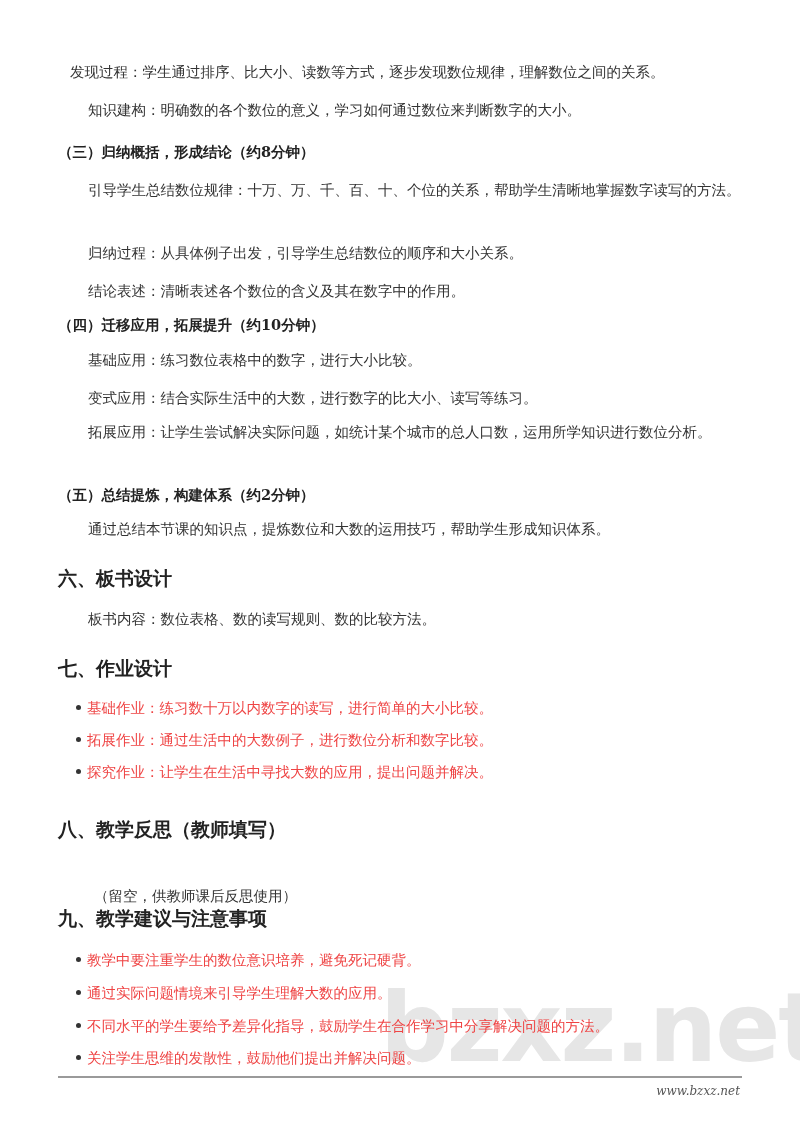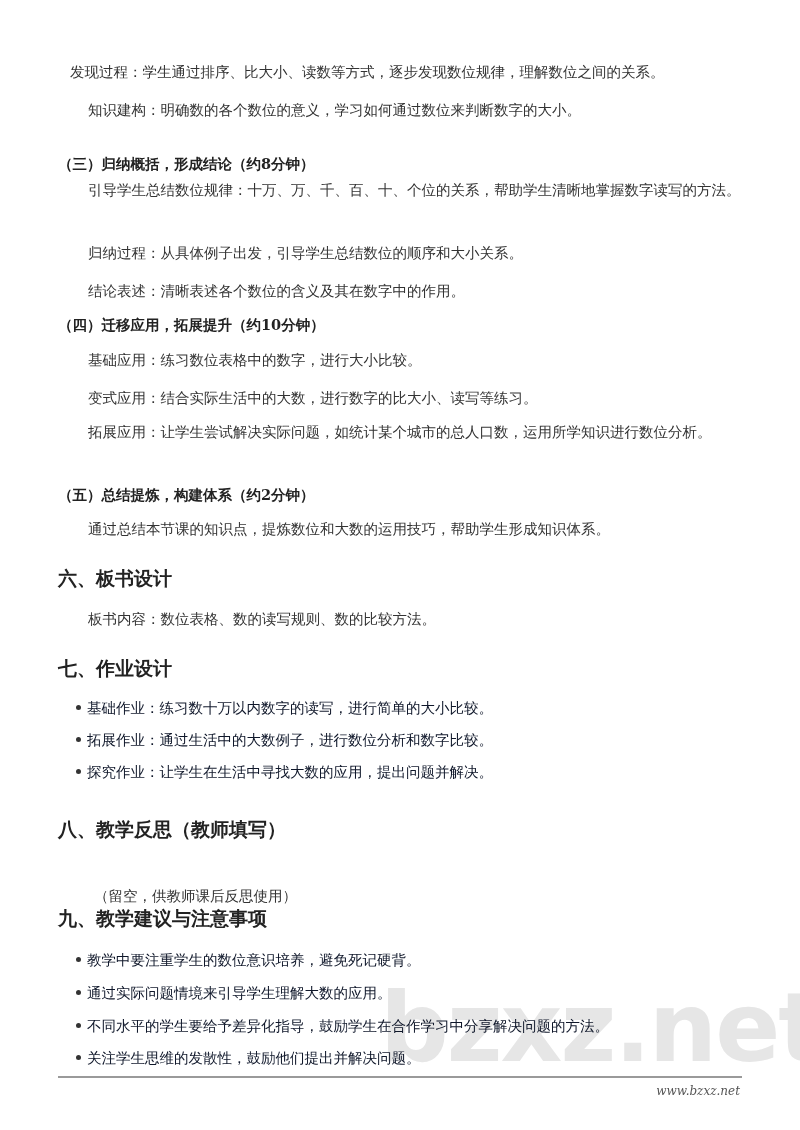--- a/index.html
+++ b/index.html
@@ -6,37 +6,37 @@
   body {
     width: 800px; height: 1130px; background: #ffffff; position: relative; overflow: hidden;
     font-family: "DejaVu Serif", "Liberation Serif", serif; color: #2a2a2a;
   }
   .page { position: absolute; left: 58px; top: 0; width: 684px; }
   .p { position: absolute; left: 0; font-size: 14.5px; line-height: 20px; white-space: nowrap; color: #333; }
   .indent { left: 30px; text-align: center; }
   .wrap { white-space: normal; width: 684px; text-indent: 30px; line-height: 29px; }
   .sub { position: absolute; left: 0; font-size: 14.5px; font-weight: bold; color: #222; white-space: nowrap; }
   .h2 { position: absolute; left: 0; font-size: 19px; font-weight: bold; color: #222; white-space: nowrap; font-family: "DejaVu Sans", sans-serif; }
-  .bullet { position: absolute; left: 18px; font-size: 14.5px; color: #0f172a; white-space: nowrap; }
+  .bullet { position: absolute; left: 18px; font-size: 14.5px; color: #ef4444; white-space: nowrap; }
   .bullet .dot { display: inline-block; width: 5px; height: 5px; border-radius: 50%; background: #333; margin-right: 6px; vertical-align: middle; position: relative; top: -2px; }
   .rule { position: absolute; left: 58px; top: 1076px; width: 684px; height: 2px; background: #9a9a9a; }
   .footer { position: absolute; right: 60px; top: 1084px; font-size: 12px; font-style: italic; color: #555; font-family: "DejaVu Serif", serif; }
   .watermark { position: absolute; left: 380px; top: 972px; font-size: 96px; font-weight: bold; color: #e6e6e6; font-family: "DejaVu Sans", sans-serif; letter-spacing: -2px; z-index: 0; }
   .fg { z-index: 1; }
 </style>
 </head>
 <body>
 
 <div class="watermark">bzxz.net</div>
 
 <div class="page fg">
   <div class="p" style="top:62px;margin-left:12px;">发现过程：学生通过排序、比大小、读数等方式，逐步发现数位规律，理解数位之间的关系。</div>
   <div class="p indent" style="top:100px;">知识建构：明确数的各个数位的意义，学习如何通过数位来判断数字的大小。</div>
 
-  <div class="sub" style="top:143px;margin-top:12px;">（三）归纳概括，形成结论（约8分钟）</div>
+  <div class="sub" style="top:143px;">（三）归纳概括，形成结论（约8分钟）</div>
   <div class="p wrap" style="top:176px;">引导学生总结数位规律：十万、万、千、百、十、个位的关系，帮助学生清晰地掌握数字读写的方法。</div>
   <div class="p indent" style="top:243px;">归纳过程：从具体例子出发，引导学生总结数位的顺序和大小关系。</div>
   <div class="p indent" style="top:281px;">结论表述：清晰表述各个数位的含义及其在数字中的作用。</div>
 
   <div class="sub" style="top:316px;">（四）迁移应用，拓展提升（约10分钟）</div>
   <div class="p indent" style="top:350px;">基础应用：练习数位表格中的数字，进行大小比较。</div>
   <div class="p indent" style="top:388px;">变式应用：结合实际生活中的大数，进行数字的比大小、读写等练习。</div>
   <div class="p wrap" style="top:418px;">拓展应用：让学生尝试解决实际问题，如统计某个城市的总人口数，运用所学知识进行数位分析。</div>
 
   <div class="sub" style="top:486px;">（五）总结提炼，构建体系（约2分钟）</div>

